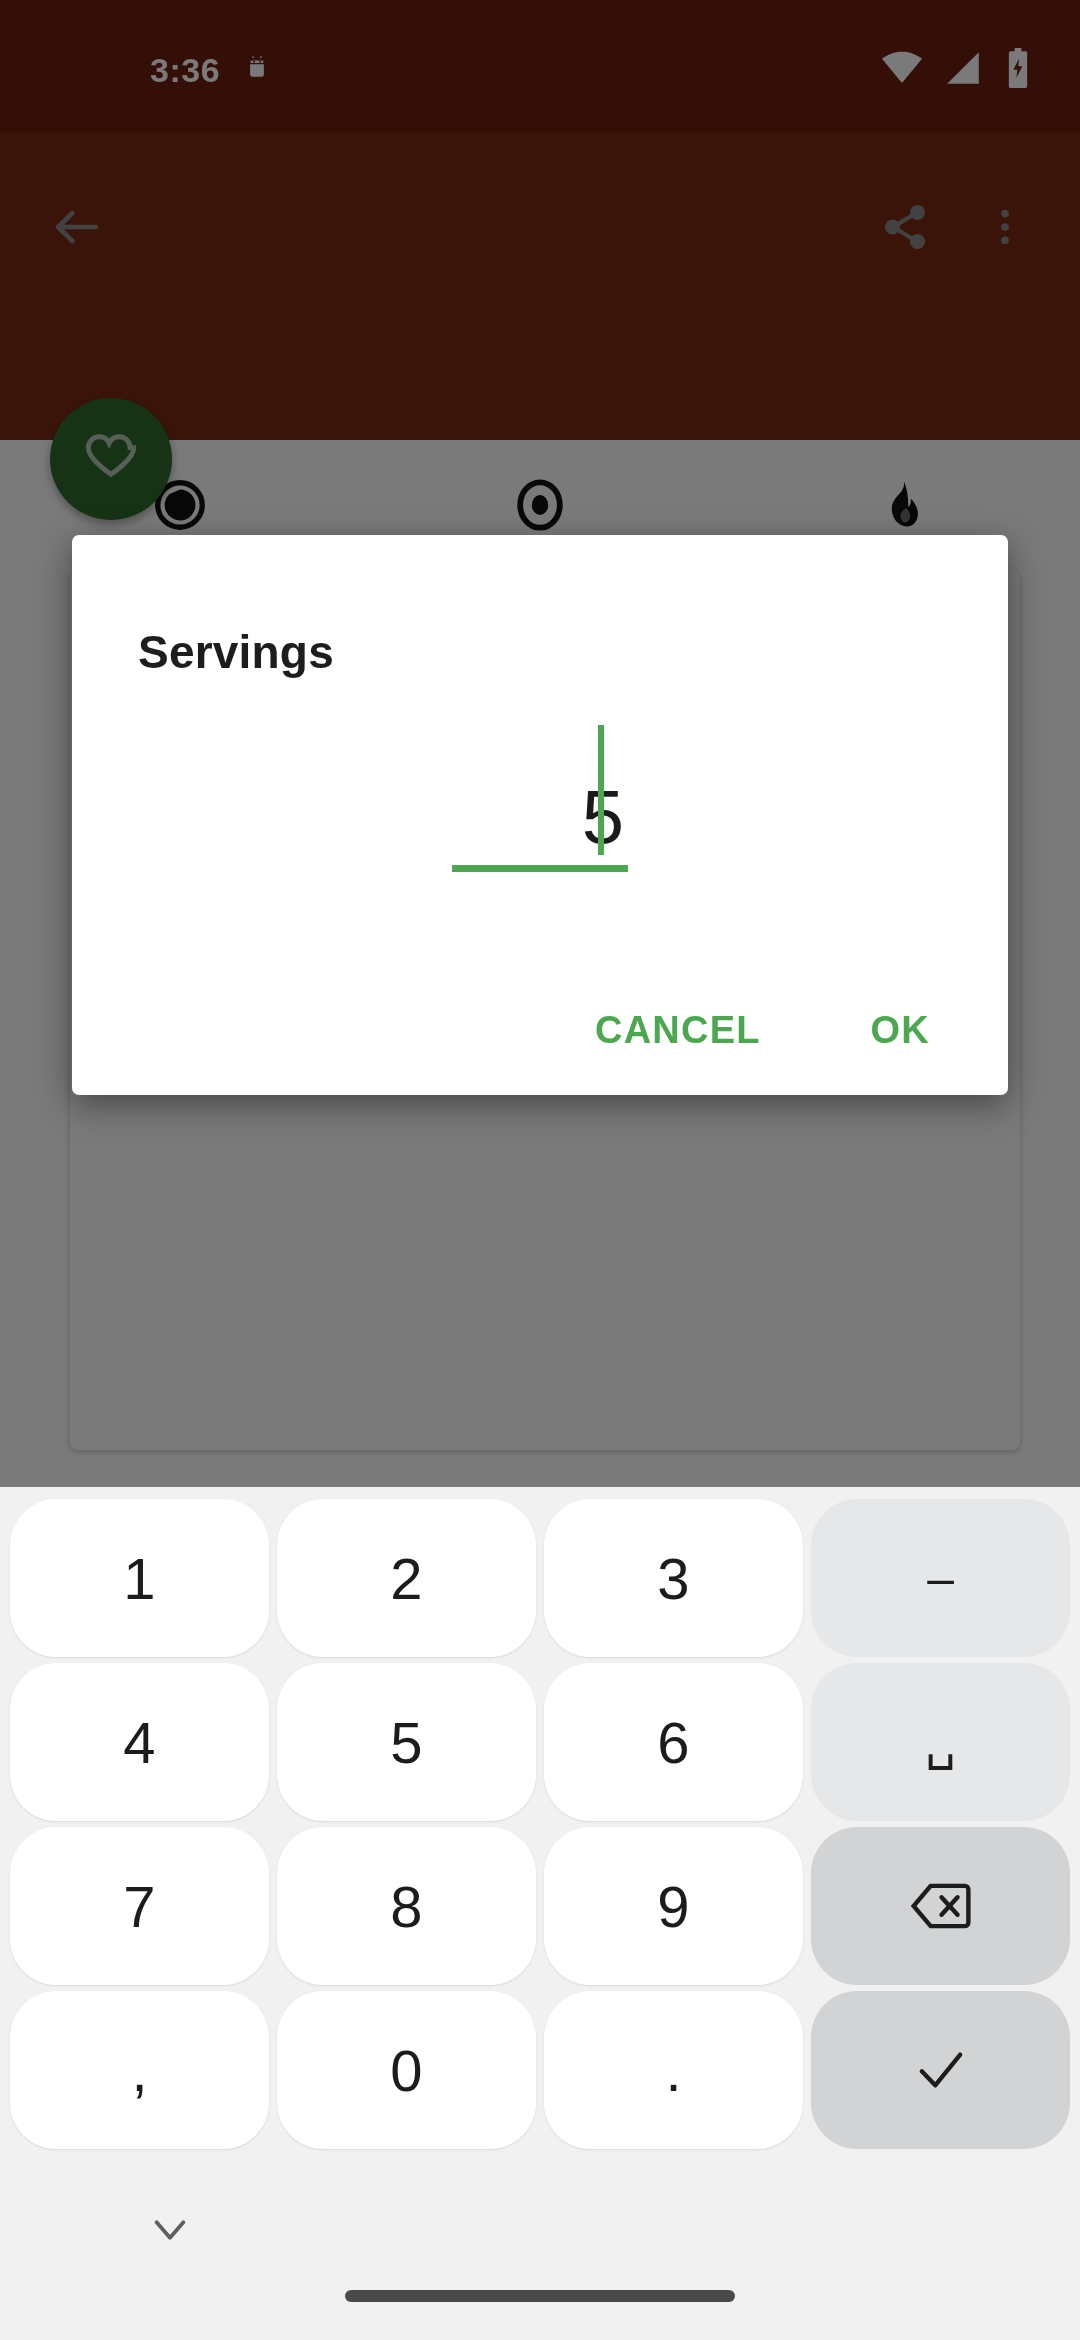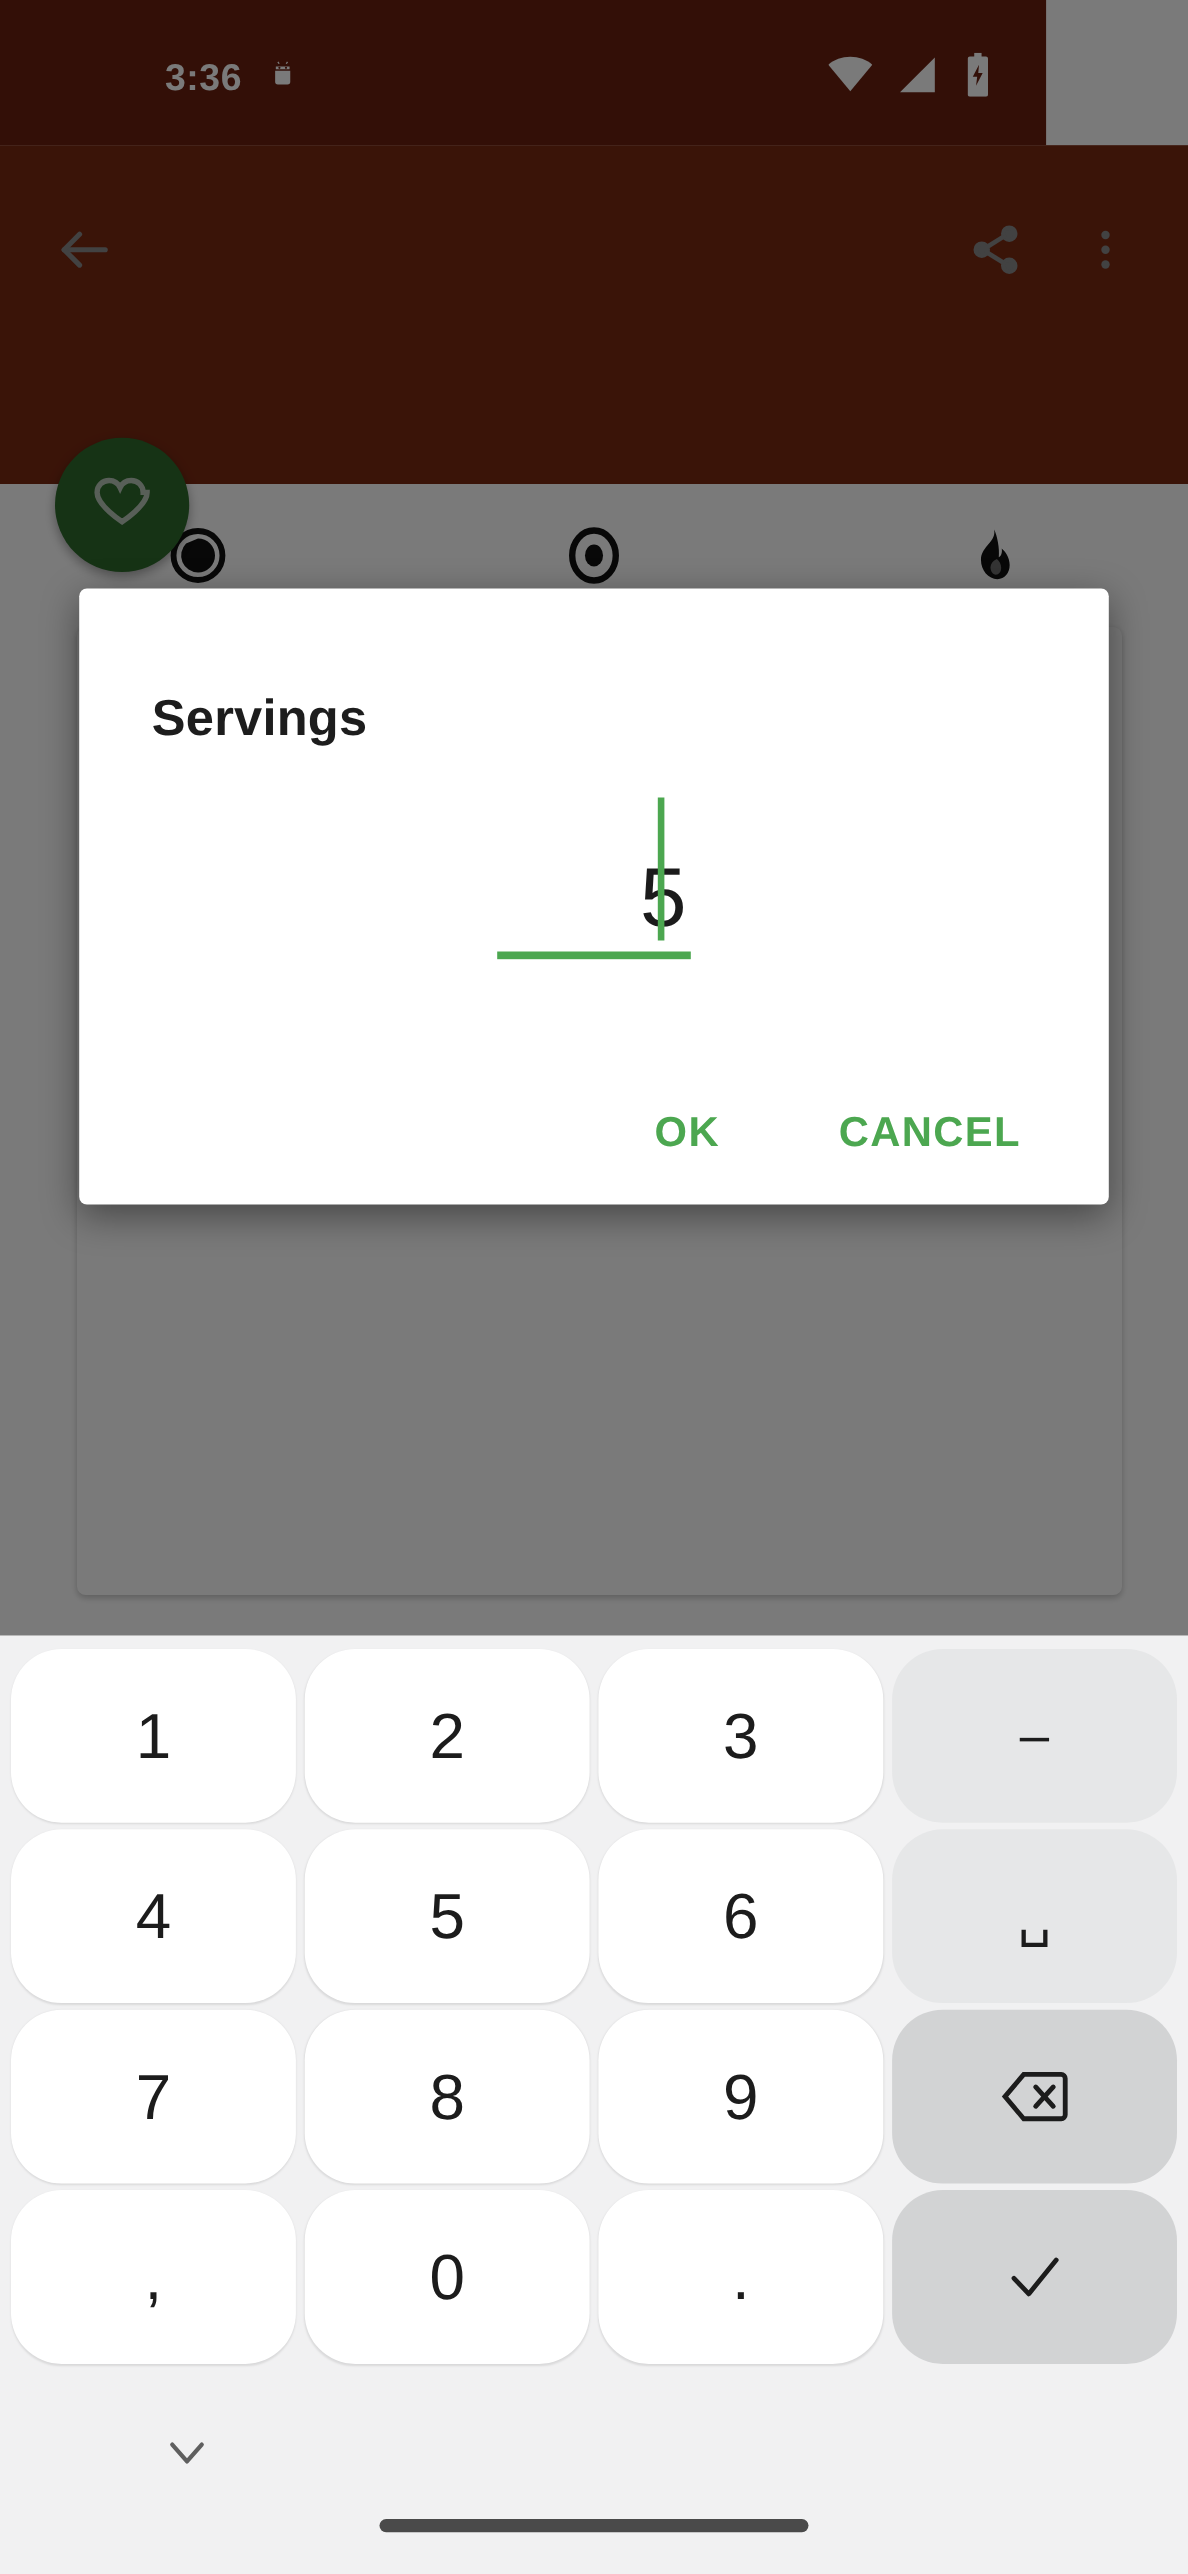--- a/index.html
+++ b/index.html
@@ -12,21 +12,21 @@
   }
 
   
   #app-screen {
     position:absolute; left:0; top:0; width:1080px; height:1487px;
     background:#ffffff;
     overflow:hidden;
   }
 
   .statusbar {
-    position:absolute; left:0; top:0; width:951px; height:132px;
+    position:absolute; left:0; top:0; width:1080px; height:132px;
     background:#6B2010;
   }
   .status-left {
     position:absolute; left:150px; top:52px;
     display:flex; align-items:center; gap:22px;
   }
   .status-time {
     color:#ffffff; font-size:34px; font-weight:bold; letter-spacing:0.5px;
     line-height:34px;
   }
@@ -314,22 +314,22 @@
   <div class="dlg-title">Servings</div>
 
   <div class="dlg-field">
     <div class="field-box">
       <span class="field-val">5</span>
       <span class="caret"></span>
     </div>
   </div>
 
   <div class="dlg-actions">
+    <button class="dlg-btn" id="cancel-button">CANCEL</button>
     <button class="dlg-btn" id="ok-button">OK</button>
-    <button class="dlg-btn" id="cancel-button">CANCEL</button>
   </div>
 </div>
 
 <div id="keyboard">
   <div class="kb-grid">
     <div class="key">1</div>
     <div class="key">2</div>
     <div class="key">3</div>
     <div class="key fn small">–</div>
 

